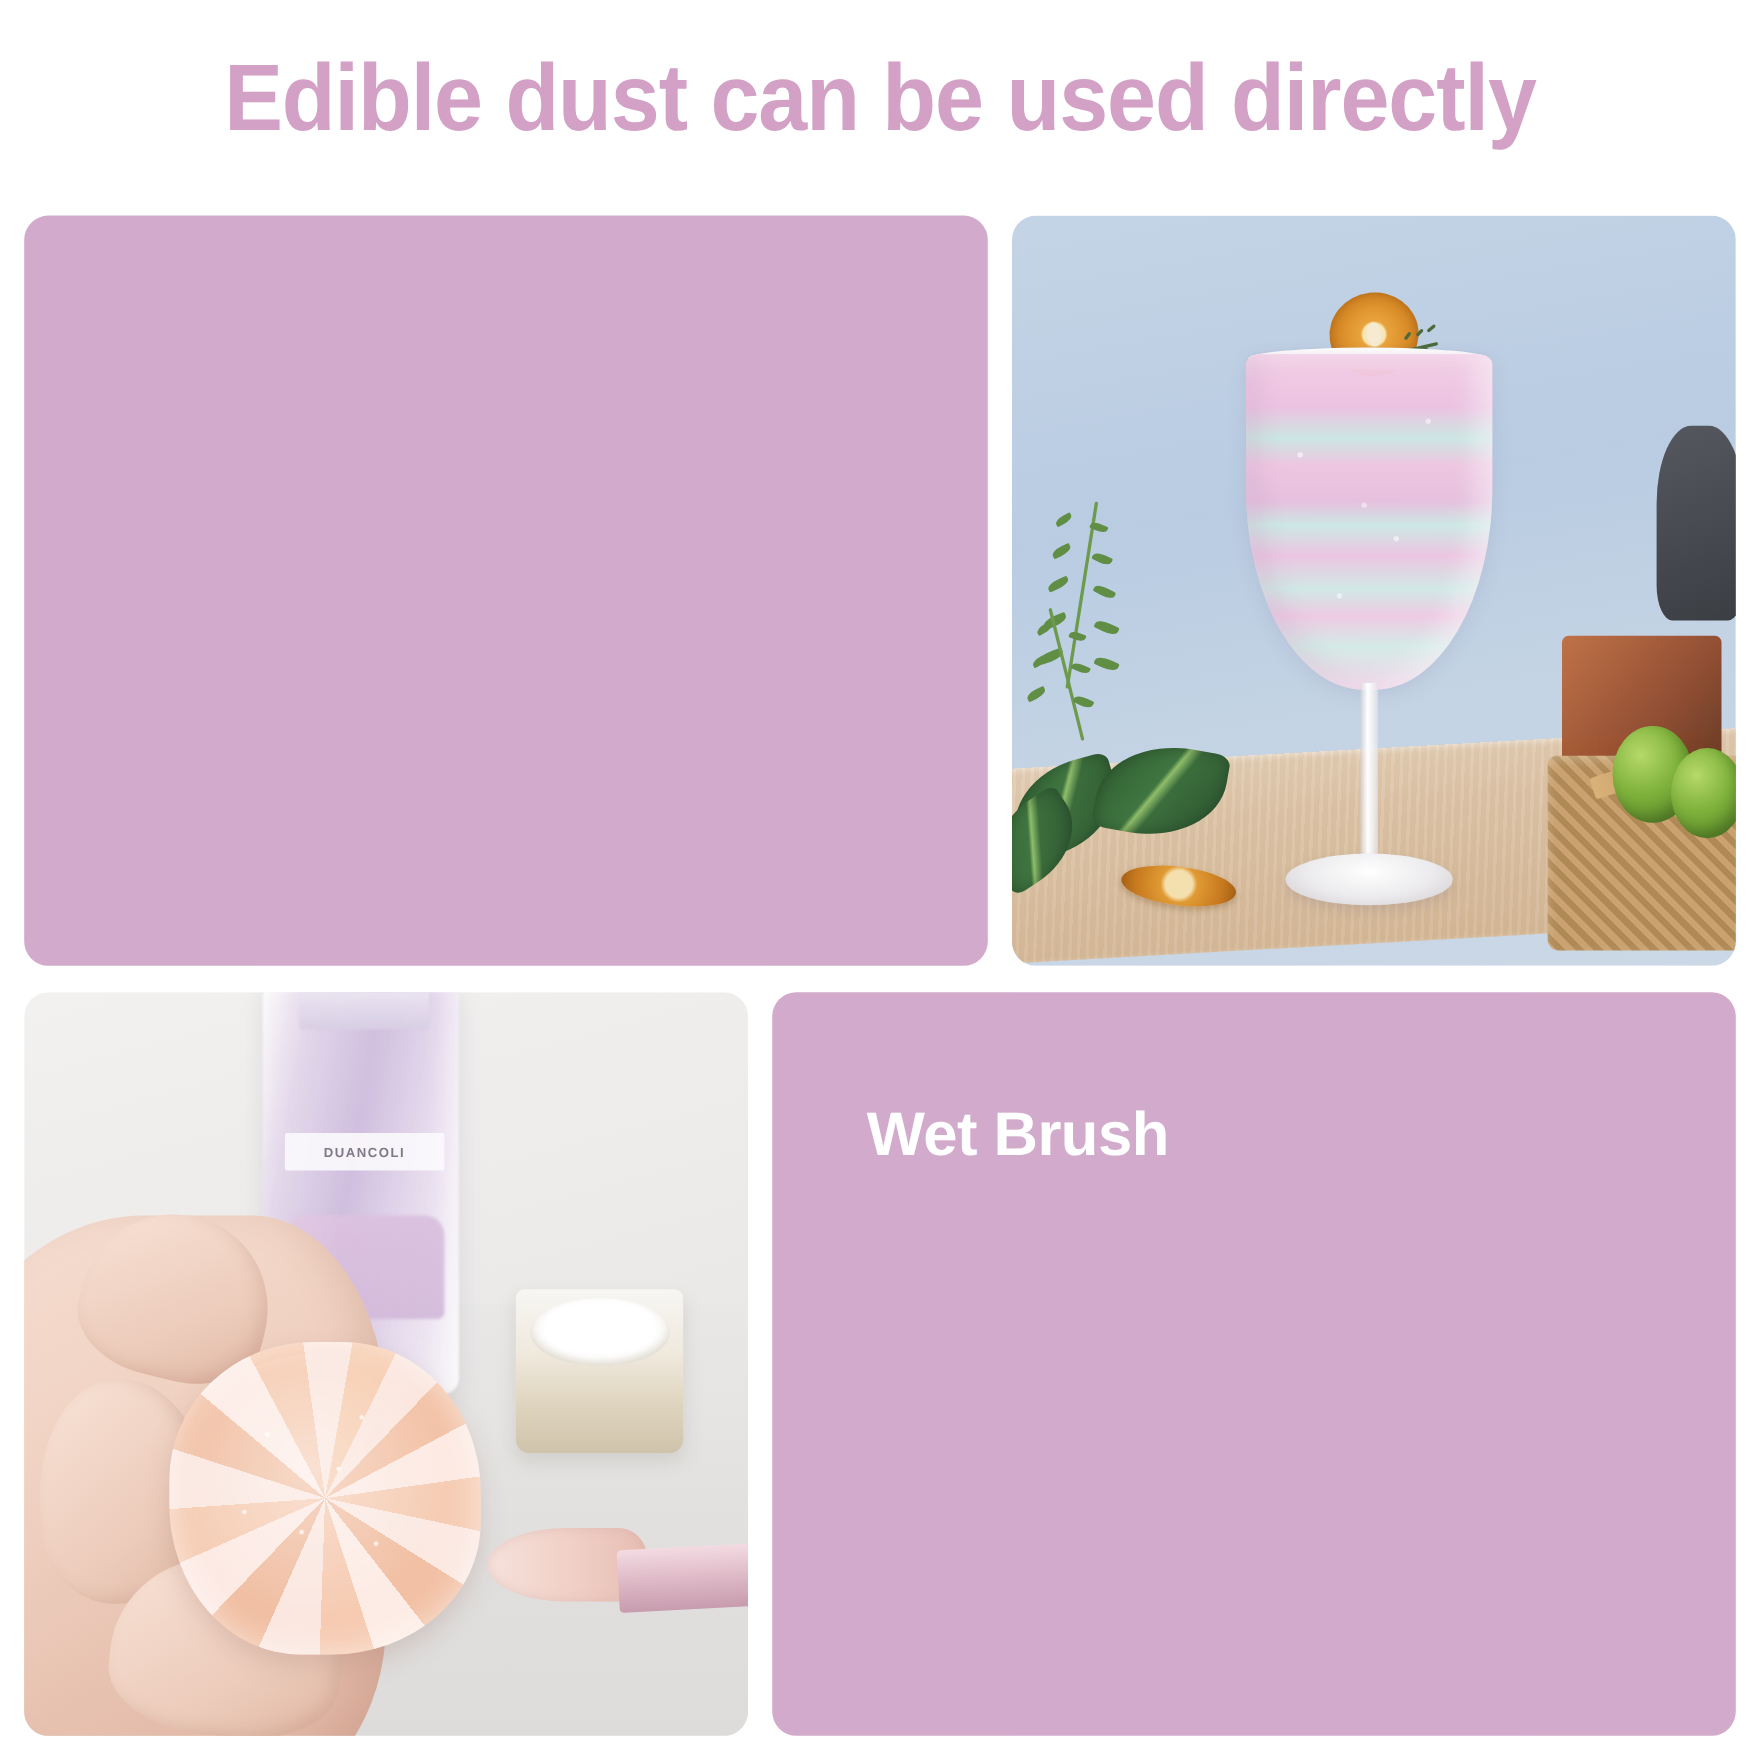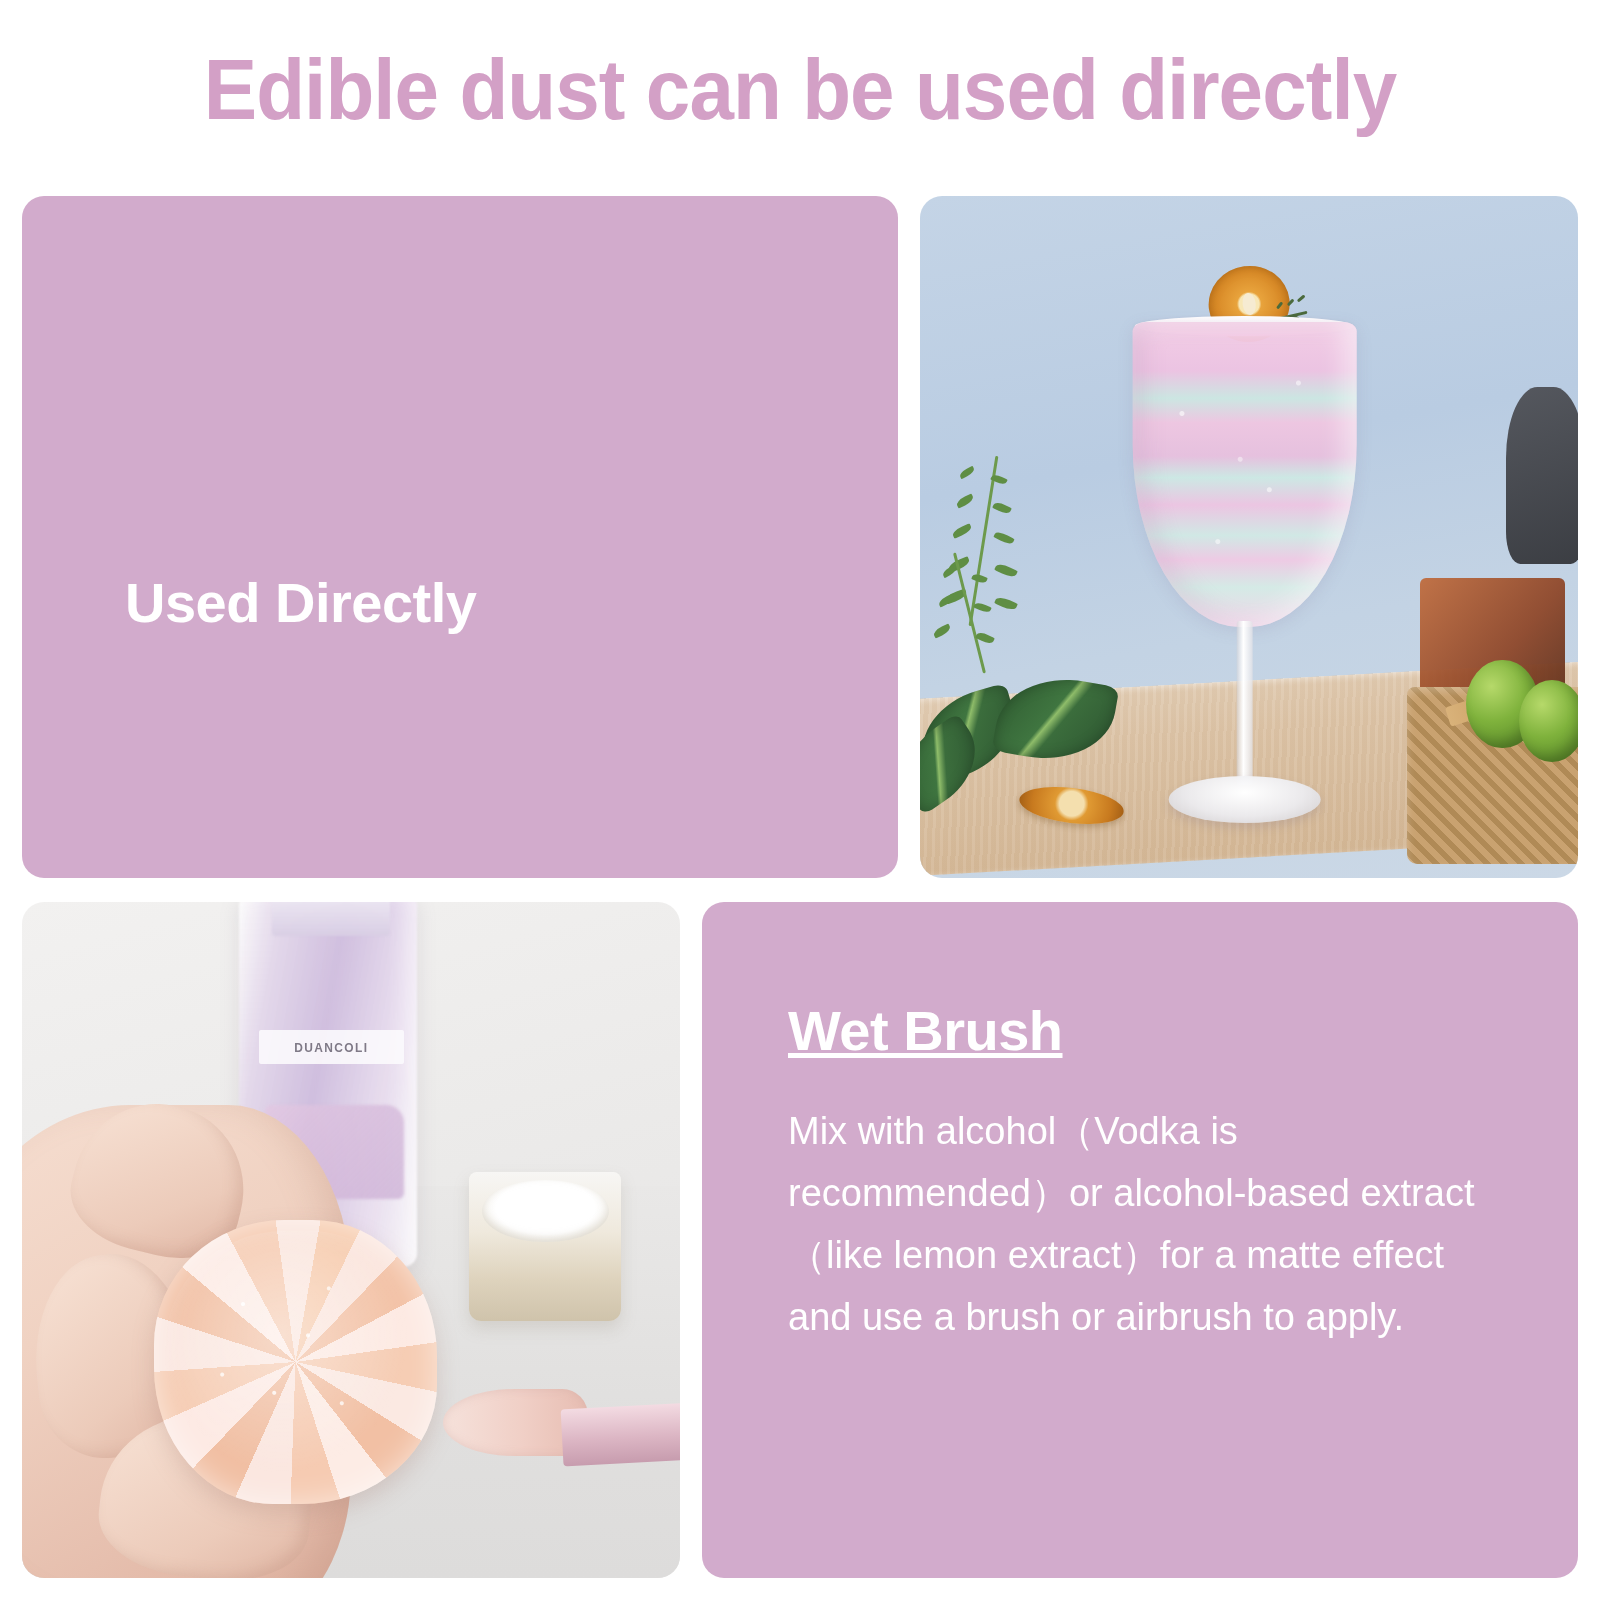--- a/index.html
+++ b/index.html
@@ -61,21 +61,21 @@
     color: #ffffff;
     font-size: 38px;
     font-weight: 400;
     line-height: 62px;
     margin: 0;
     letter-spacing: 0px;
   }
   #panel-used-directly .card-heading { position: absolute; left: 103px; top: 378px; }
   #panel-used-directly .card-body    { position: absolute; left: 103px; top: 477px; width: 700px; }
 
-  #panel-wet-brush .card-heading { position: absolute; left: 86px; top: 100px; text-decoration: underline; }
+  #panel-wet-brush .card-heading { position: absolute; left: 86px; top: 100px; }
   #panel-wet-brush .card-body    { position: absolute; left: 86px; top: 198px; width: 720px; }
 
   
   .photo { position: absolute; inset: 0; }
 
   .ck-bg {
     position: absolute; inset: 0;
     background: linear-gradient(170deg, #c4d4e6 0%, #b9cce2 38%, #c3d3e4 62%, #cbd8e6 100%);
   }
   .ck-table {
@@ -312,21 +312,20 @@
 
   
   .photo-mask{ position:absolute; inset:0; border-radius:22px; pointer-events:none; }
 </style>
 </head>
 <body>
 
 <div class="page-title">Edible dust can be used directly</div>
 
 <div class="panel panel-text" id="panel-used-directly">
-  <h2 class="card-heading">Used Directly</h2>
 </div>
 
 <div class="panel" id="panel-cocktail">
   <div class="photo">
     <div class="ck-bg"></div>
     <div class="ck-table"></div>
 
     <div class="fern" style="left:2%;top:38%;width:22%;height:34%;">
       <div class="fern-stem" style="left:34%;top:0;width:3px;height:74%;transform:rotate(9deg);"></div>
       <span style="left:18%;top:6%;width:16px;height:7px;transform:rotate(-28deg);"></span>
@@ -408,14 +407,13 @@
 
     <div class="brush-head"></div>
     <div class="brush-ferrule"></div>
 
     <div class="photo-mask"></div>
   </div>
 </div>
 
 <div class="panel panel-text" id="panel-wet-brush">
   <h2 class="card-heading">Wet Brush</h2>
-  <p class="card-body">Mix with alcohol（Vodka is recommended）or alcohol-based extract（like lemon extract）for a matte effect and use a brush or airbrush to apply.</p>
 </div>
 
 </body></html>

